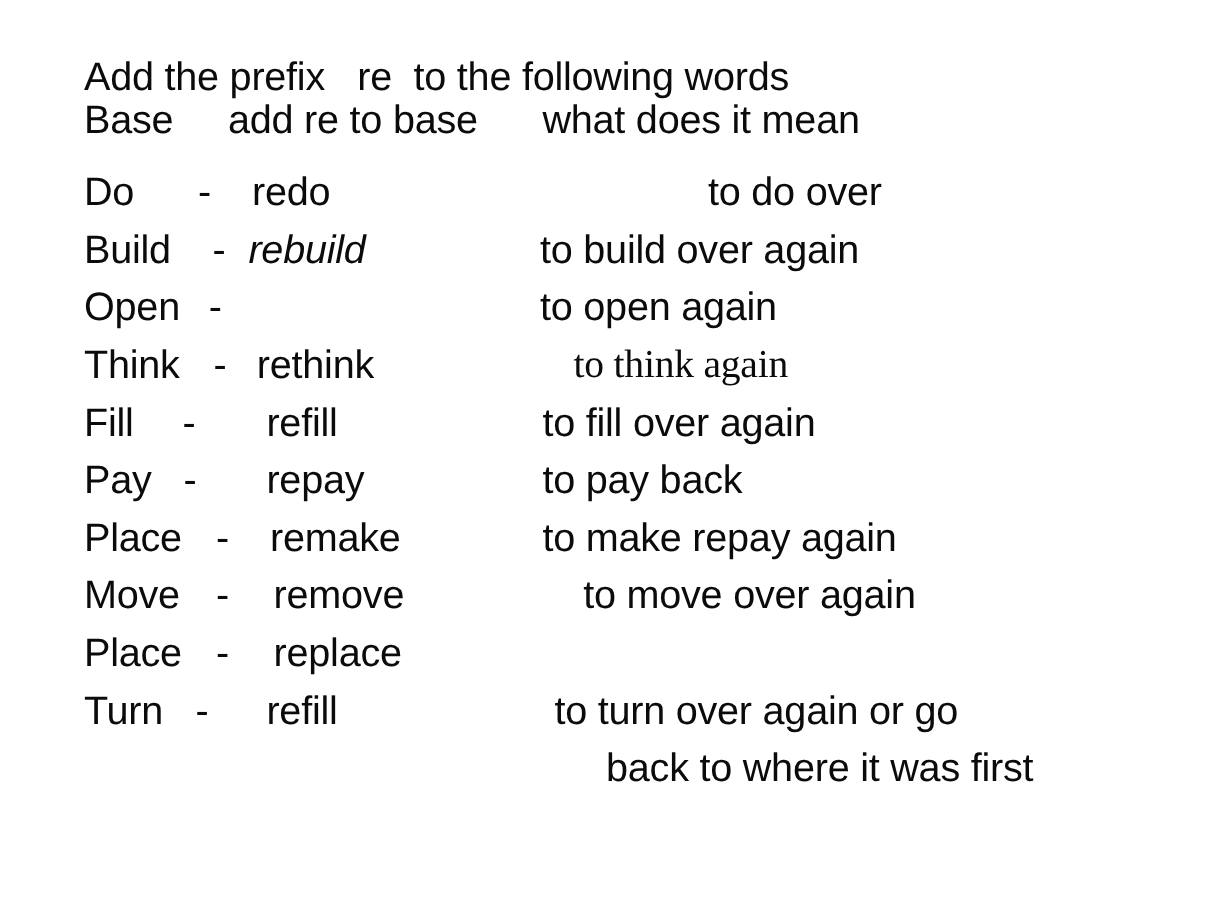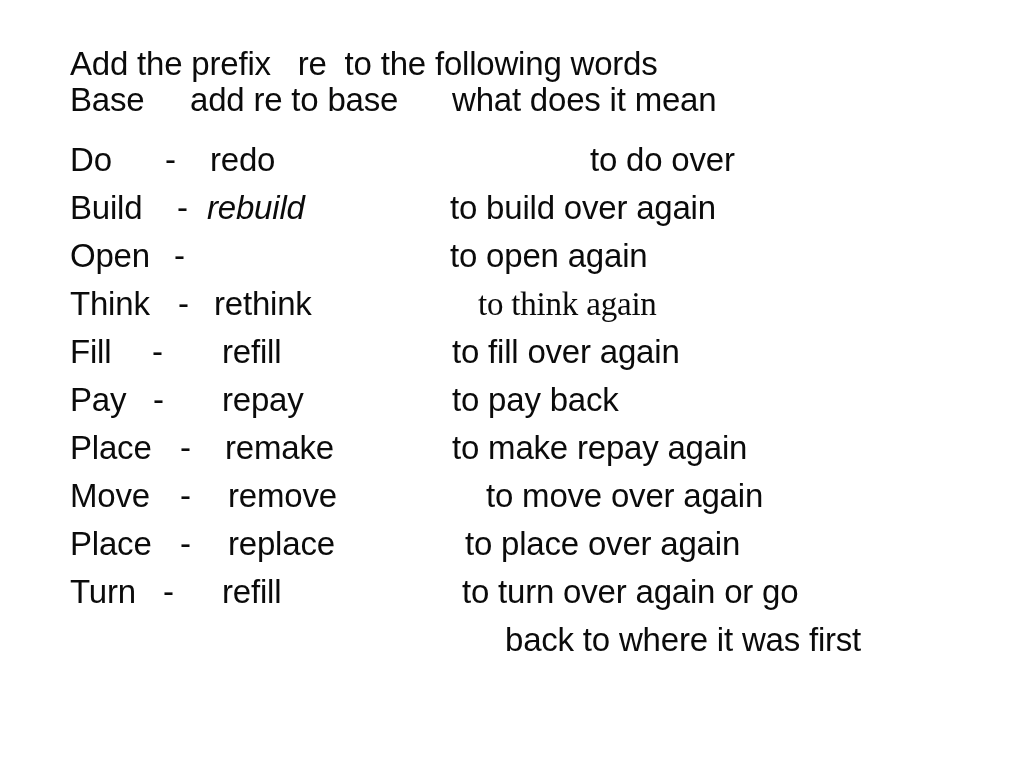--- a/index.html
+++ b/index.html
@@ -114,21 +114,20 @@
     <span class="cell col-base">Move</span>
     <span class="cell" style="left:180px;">-</span>
     <span class="cell" style="left:228px;">remove</span>
     <span class="cell" style="left:458px;margin-left:28px;">to move over again</span>
   </div>
 
   <div class="line" style="top:520px;">
     <span class="cell col-base">Place</span>
     <span class="cell" style="left:180px;">-</span>
     <span class="cell" style="left:228px;">replace</span>
-    <span class="cell" style="left:465px;">to place over again</span>
   </div>
 
   <div class="line" style="top:568px;">
     <span class="cell col-base">Turn</span>
     <span class="cell" style="left:163px;">-</span>
     <span class="cell" style="left:222px;">refill</span>
     <span class="cell" style="left:462px;">to turn over again or go</span>
   </div>
 
   <div class="line" style="top:616px;">

